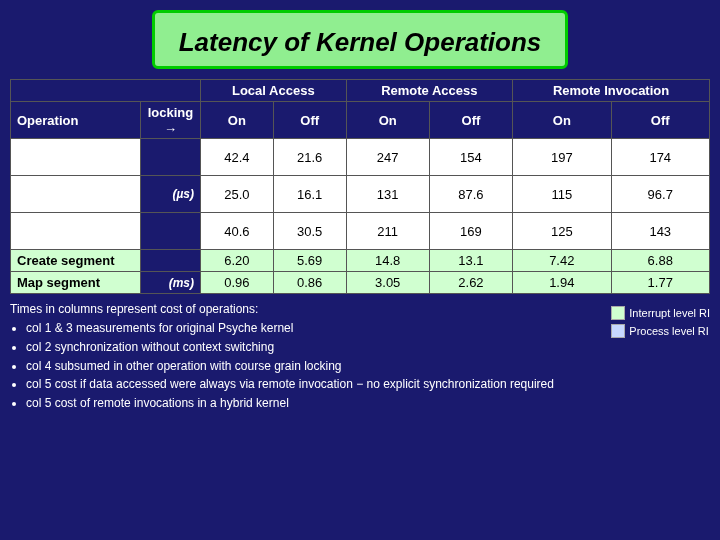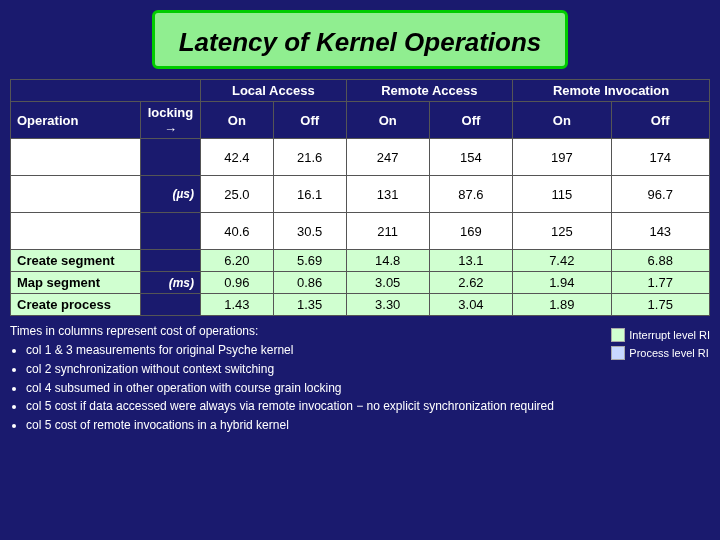--- a/index.html
+++ b/index.html
@@ -212,30 +212,20 @@
     </tr>
     <tr class="row-green">
       <td class="op-col" style="background:#d0ffd0; color:#000;">Map segment</td>
       <td class="unit-cell">(ms)</td>
       <td>0.96</td>
       <td>0.86</td>
       <td>3.05</td>
       <td>2.62</td>
       <td>1.94</td>
       <td>1.77</td>
-    </tr>
-    <tr class="row-green">
-      <td class="op-col" style="background:#d0ffd0; color:#000;">Create process</td>
-      <td class="unit-cell"></td>
-      <td>1.43</td>
-      <td>1.35</td>
-      <td>3.30</td>
-      <td>3.04</td>
-      <td>1.89</td>
-      <td>1.75</td>
     </tr>
   </tbody>
     </table>
 </div>
 
 <div class="bottom-section">
   <div class="bullets">
     <div class="times-line">Times in columns represent cost of operations:</div>
     <ul>
       <li>col 1 &amp; 3 measurements for original Psyche kernel</li>

